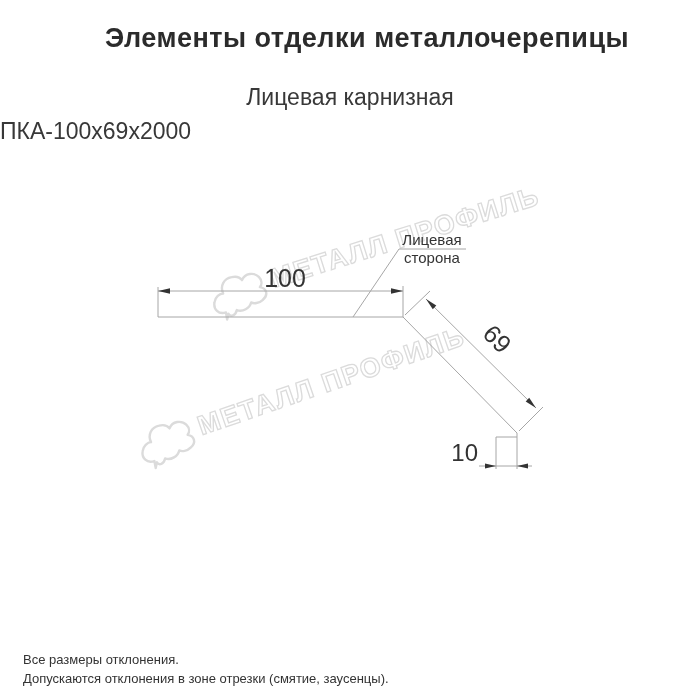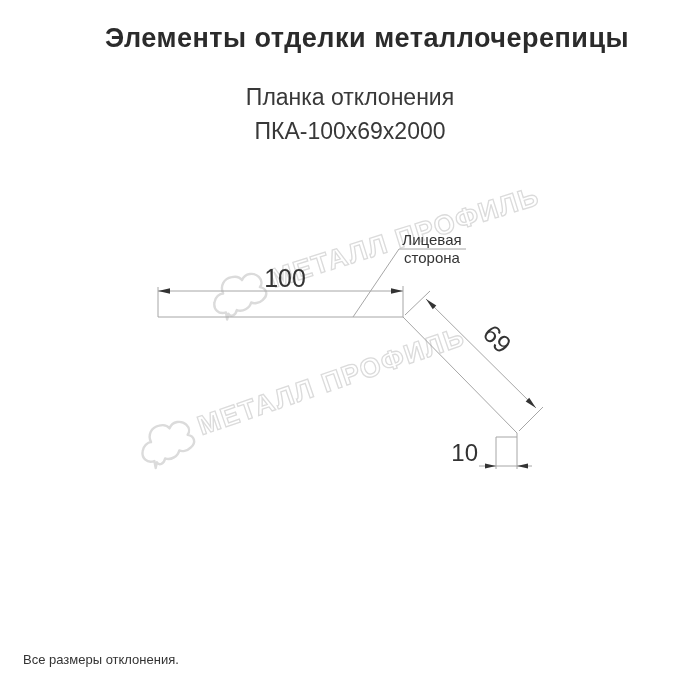--- a/index.html
+++ b/index.html
@@ -9,21 +9,21 @@
   }
   .page-title{
     position:absolute;top:23px;left:0;width:700px;text-align:center;
     font-size:27px;font-weight:bold;color:#2b2b2b;letter-spacing:0.5px;margin-left:17px;
   }
   .product-name{
     position:absolute;top:84px;left:0;width:700px;text-align:center;
     font-size:23px;font-weight:normal;color:#383838;
   }
   .product-code{
-    position:absolute;top:118px;left:0;width:700px;text-align:center;
+    position:absolute;top:118px;left:0;width:700px;
     font-size:23px;font-weight:normal;color:#383838;
   }
   .drawing-svg{position:absolute;left:0;top:0;width:700px;height:700px;}
   .footer{
     position:absolute;left:23px;top:651px;width:650px;
     font-size:13px;line-height:18.5px;color:#333333;
   }
   
   .thin{stroke:#a6a6a6;stroke-width:1;fill:none;}
   .arrow{fill:#333333;stroke:none;}
@@ -33,21 +33,21 @@
     font-family:"Liberation Sans",sans-serif;font-weight:bold;letter-spacing:1.5px;
   }
   .wm-cloud{fill:none;stroke:#dbdbdb;stroke-width:2.4;stroke-linejoin:round;}
 </style>
 </head>
 <body>
 
 <div class="page">
 
   <div class="page-title">Элементы отделки металлочерепицы</div>
-  <div class="product-name">Планка отклонения</div>
+  <div class="product-name">Лицевая карнизная</div>
   <div class="product-code">ПКА-100х69х2000</div>
 
   <svg class="drawing-svg" viewBox="0 0 700 700">
 
     <g transform="translate(212,298) rotate(-17.5)">
       <path class="wm-cloud" d="M 9,18 C 1,18 -2,11 1,5 C 3,0 9,-2 12,-1 C 11,-9 17,-15 25,-14
                C 30,-13.6 33,-11 34,-8 C 39,-14 48,-12 51,-6 C 53,-2 52,2 49,4
                C 55,7 55,14 48,17 C 43,19.5 38,18 36,16 C 33,21 25,23 20,19
                C 17,24 12,24 11,20 L 8,25 L 9,18 Z"></path>
       <text class="wm-text" x="62" y="9" font-size="27">МЕТАЛЛ ПРОФИЛЬ</text>
@@ -97,15 +97,16 @@
     <g>
       <polyline class="thin" points="353,317 399,249 466,249"></polyline>
       <text class="dimtext" x="432" y="245" font-size="15" text-anchor="middle">Лицевая</text>
       <text class="dimtext" x="432" y="263" font-size="15" text-anchor="middle">сторона</text>
     </g>
 
   </svg>
 
   <div class="footer">
     <div>Все размеры отклонения.</div>
+    <div>Допускаются отклонения в зоне отрезки (смятие, заусенцы).</div>
   </div>
 
 </div>
 
 </body></html>

